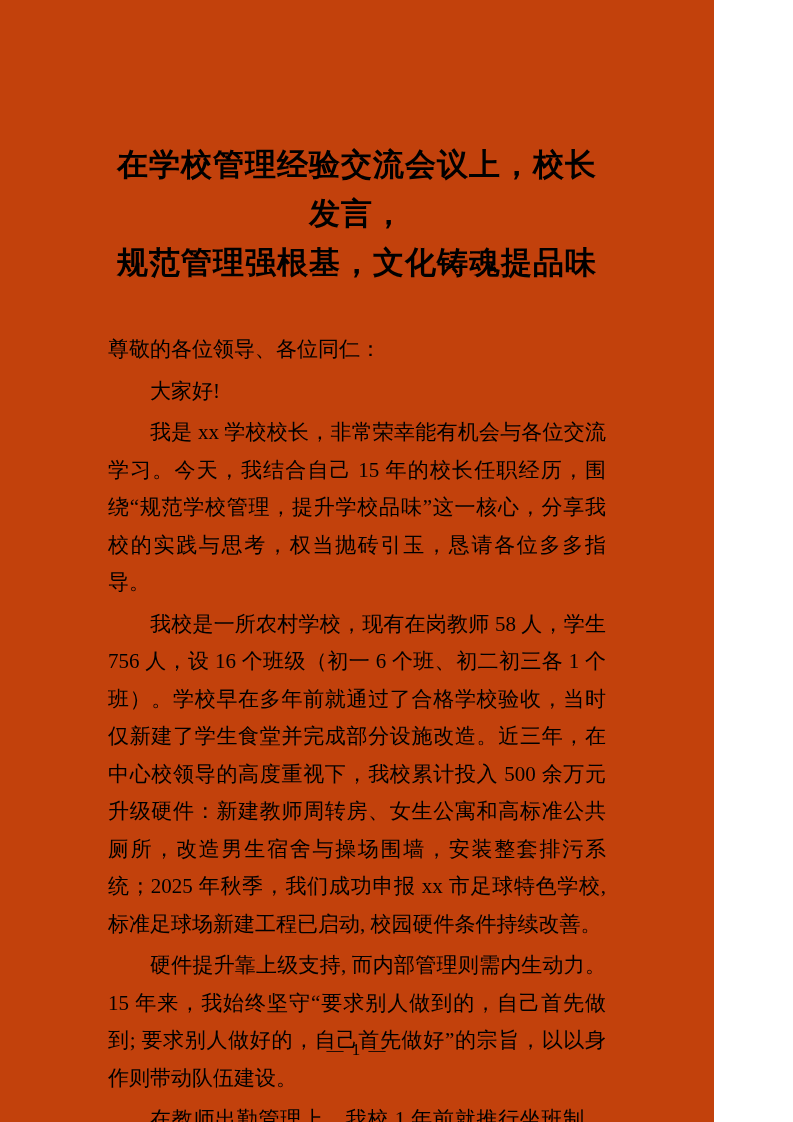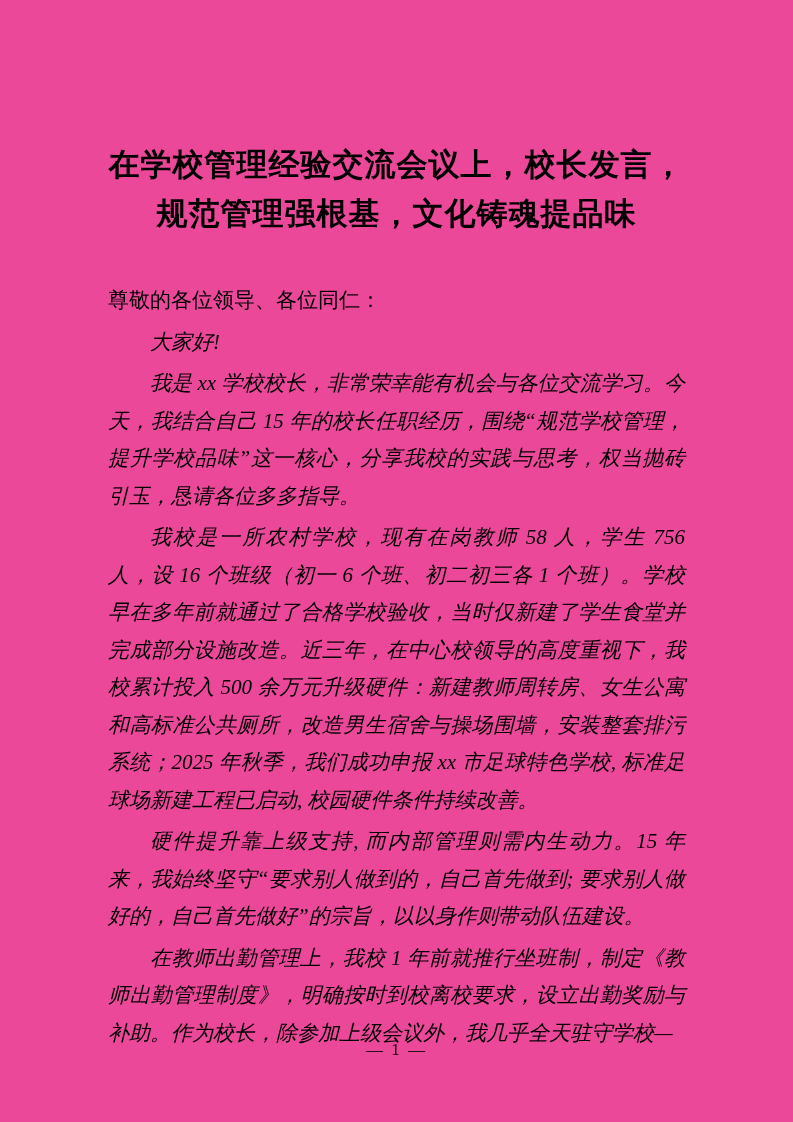--- a/index.html
+++ b/index.html
@@ -10,44 +10,43 @@
   body {
     width: 793px;
     height: 1122px;
     font-family: "Liberation Serif", "DejaVu Serif", serif;
     color: #000000;
     position: relative;
     overflow: hidden;
   }
   .page {
     box-sizing: border-box;
-    width: 793px;
+    width: 714px;
     height: 1122px;
     padding: 140px 104px 80px 104px;
     position: relative;
-    background: #ec4899;
+    background: #c2410c;
   }
   .doc-title {
     font-size: 31px;
     font-weight: bold;
     text-align: center;
     line-height: 49px;
     letter-spacing: 1px;
     margin: 0 0 44px 0;
   }
   .body-text p {
     font-size: 21px;
     line-height: 37.5px;
     margin: 4px;
     text-align: justify;
     word-break: break-all;
   }
   .body-text p.indent {
     text-indent: 2em;
-    font-style: italic;
   }
   .page-footer {
     position: absolute;
     bottom: 62px;
     left: 0;
     width: 100%;
     text-align: center;
     font-size: 17px;
     letter-spacing: 2px;
   }

